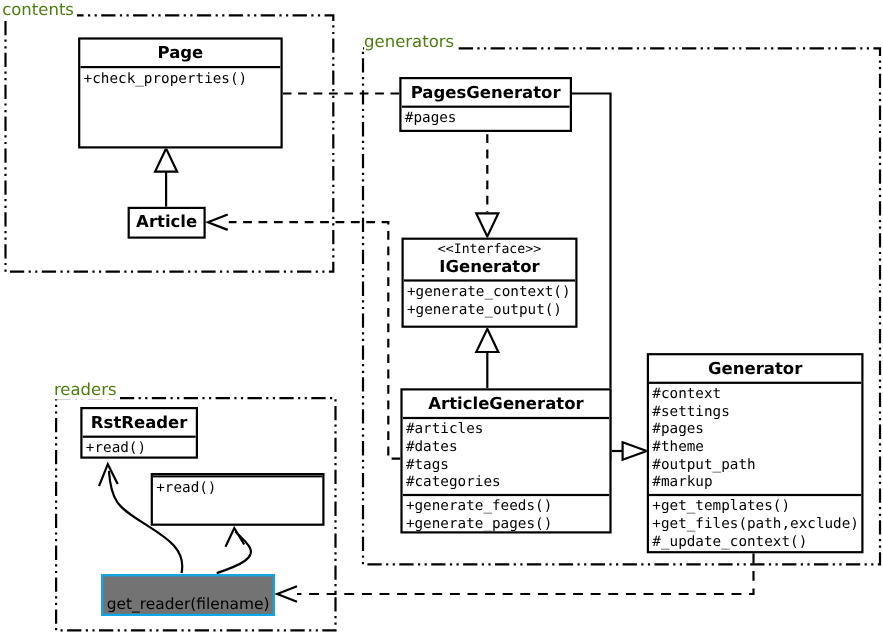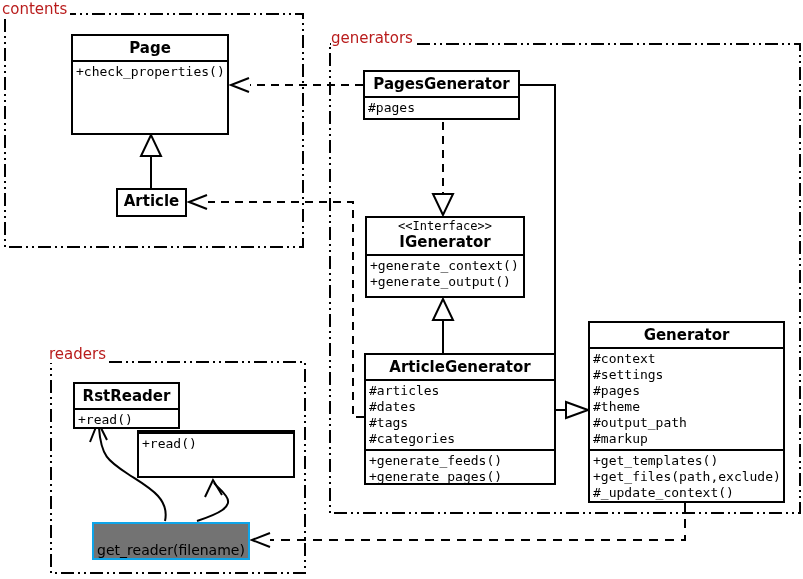--- a/index.html
+++ b/index.html
@@ -4,21 +4,21 @@
 <style>
   html,body { margin:0; padding:0; background:#ffffff; }
   .canvas {
     position:relative; width:803px; height:579px; background:#ffffff;
     font-family:"DejaVu Sans","Liberation Sans",sans-serif; color:#000;
     overflow:hidden;
   }
   svg.wires { position:absolute; left:0; top:0; z-index:1; }
   .pkg-label {
     position:absolute; z-index:3; font-size:15px; line-height:17px;
-    background:#ffffff; padding:0 3px 0 0; color:#b91c1c;
+    background:#ffffff; padding:0 3px 0 0; color:#4d7c0f;
   }
   .uml-class {
     position:absolute; z-index:2; box-sizing:border-box; background:#ffffff;
     border:2px solid #000; display:flex; flex-direction:column; overflow:hidden;
   }
   .uml-title {
     flex:0 0 auto; text-align:center; font-weight:bold; font-size:15px;
     line-height:18px; padding:3px 4px;
   }
   .uml-stereotype {
@@ -76,21 +76,21 @@
     <path d="M 90 442 L 98 422 L 107 440" fill="none" stroke="#000" stroke-width="2"></path>
 
     <path d="M 197 521 C 218 514 234 507 226 496 C 221 489 217 487 214 483" fill="none" stroke="#000" stroke-width="2"></path>
     <path d="M 205 497 L 213 480 L 222 495" fill="none" stroke="#000" stroke-width="2"></path>
   </svg>
 
   <div class="pkg-label" style="left:2px; top:1px;">contents</div>
   <div class="pkg-label" style="left:331px; top:30px;">generators</div>
   <div class="pkg-label" style="left:49px; top:346px;">readers</div>
 
-  <div class="uml-class" style="left:71px; top:34px; width:158px; height:101px;">
+  <div class="uml-class" style="left:71px; top:34px; width:186px; height:101px;">
     <div class="uml-title">Page</div>
     <div class="uml-sect grow">
       <div class="mline">+check_properties()</div>
     </div>
   </div>
 
   <div class="uml-class" style="left:116px; top:188px; width:71px; height:29px;">
     <div class="uml-title" style="padding:2px 4px;">Article</div>
   </div>
 
@@ -134,21 +134,21 @@
       <div class="mline">#output_path</div>
       <div class="mline">#markup</div>
     </div>
     <div class="uml-sect grow">
       <div class="mline">+get_templates()</div>
       <div class="mline">+get_files(path,exclude)</div>
       <div class="mline">#_update_context()</div>
     </div>
   </div>
 
-  <div class="uml-class" style="left:73px; top:382px; width:107px; height:47px;">
+  <div class="uml-class" style="left:73px; top:370px; width:107px; height:47px;">
     <div class="uml-title">RstReader</div>
     <div class="uml-sect grow">
       <div class="mline">+read()</div>
     </div>
   </div>
 
   <div class="uml-class" style="left:137px; top:430px; width:158px; height:48px;">
     <div class="uml-sect grow">
       <div class="mline">+read()</div>
     </div>

